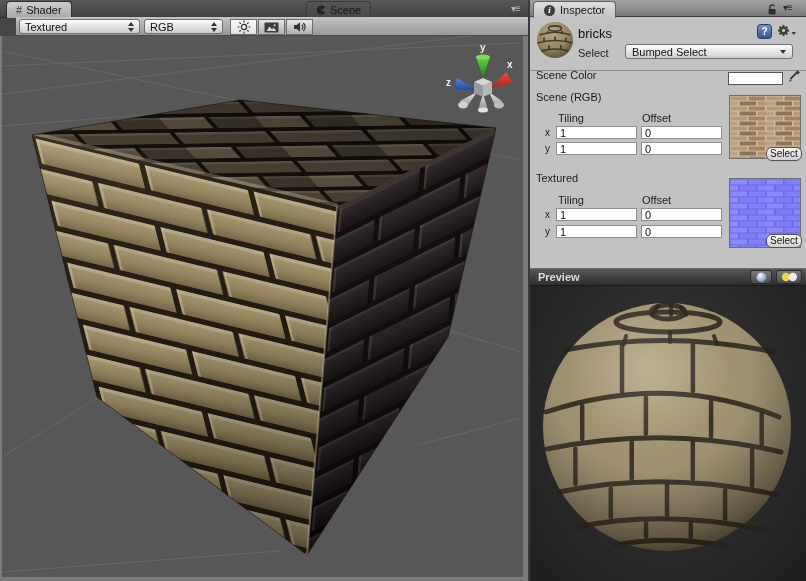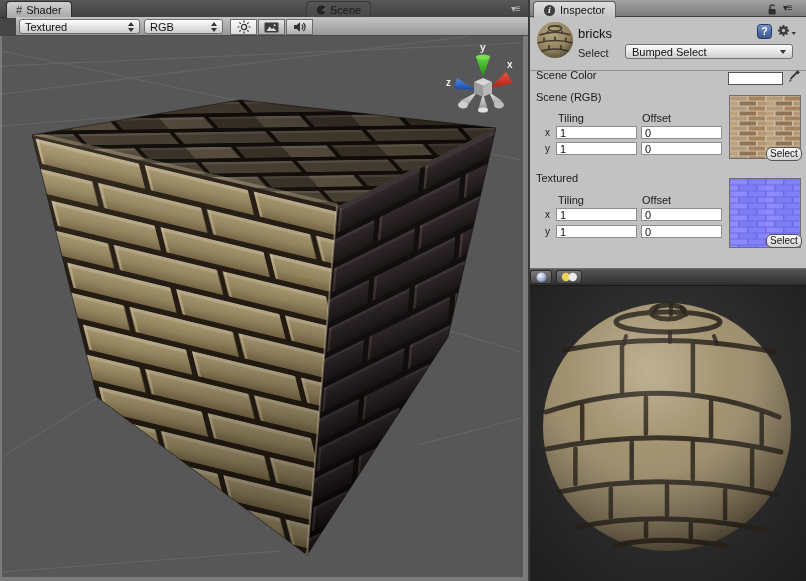--- a/index.html
+++ b/index.html
@@ -379,20 +379,21 @@
             <rect x="9.5" y="6.5" width="16.5" height="5" fill="#7f7df4"></rect>
             <rect x="27.5" y="6.5" width="16.5" height="5" fill="#8886fc"></rect>
           </pattern>
         </defs>
         <rect width="70" height="68" fill="url(#pNormT)"></rect>
       </svg>
     </div>
     <div class="selbtn" style="left:236px;top:234px;">Select</div>
 
     <div class="abs prev-hdr">
+      <span class="prev-title">Preview</span>
       <span class="pv-btn">
         <svg width="11" height="11" viewBox="0 0 11 11">
           <defs>
               <radialGradient id="pvBall" cx="0.38" cy="0.3" r="0.8">
             <stop offset="0" stop-color="#fafafa"></stop>
                 <stop offset="0.6" stop-color="#9fb0d6"></stop>
                 <stop offset="1" stop-color="#52688e"></stop>
           </radialGradient>
             </defs>
           <circle cx="5.5" cy="5.5" r="5" fill="url(#pvBall)"></circle>

